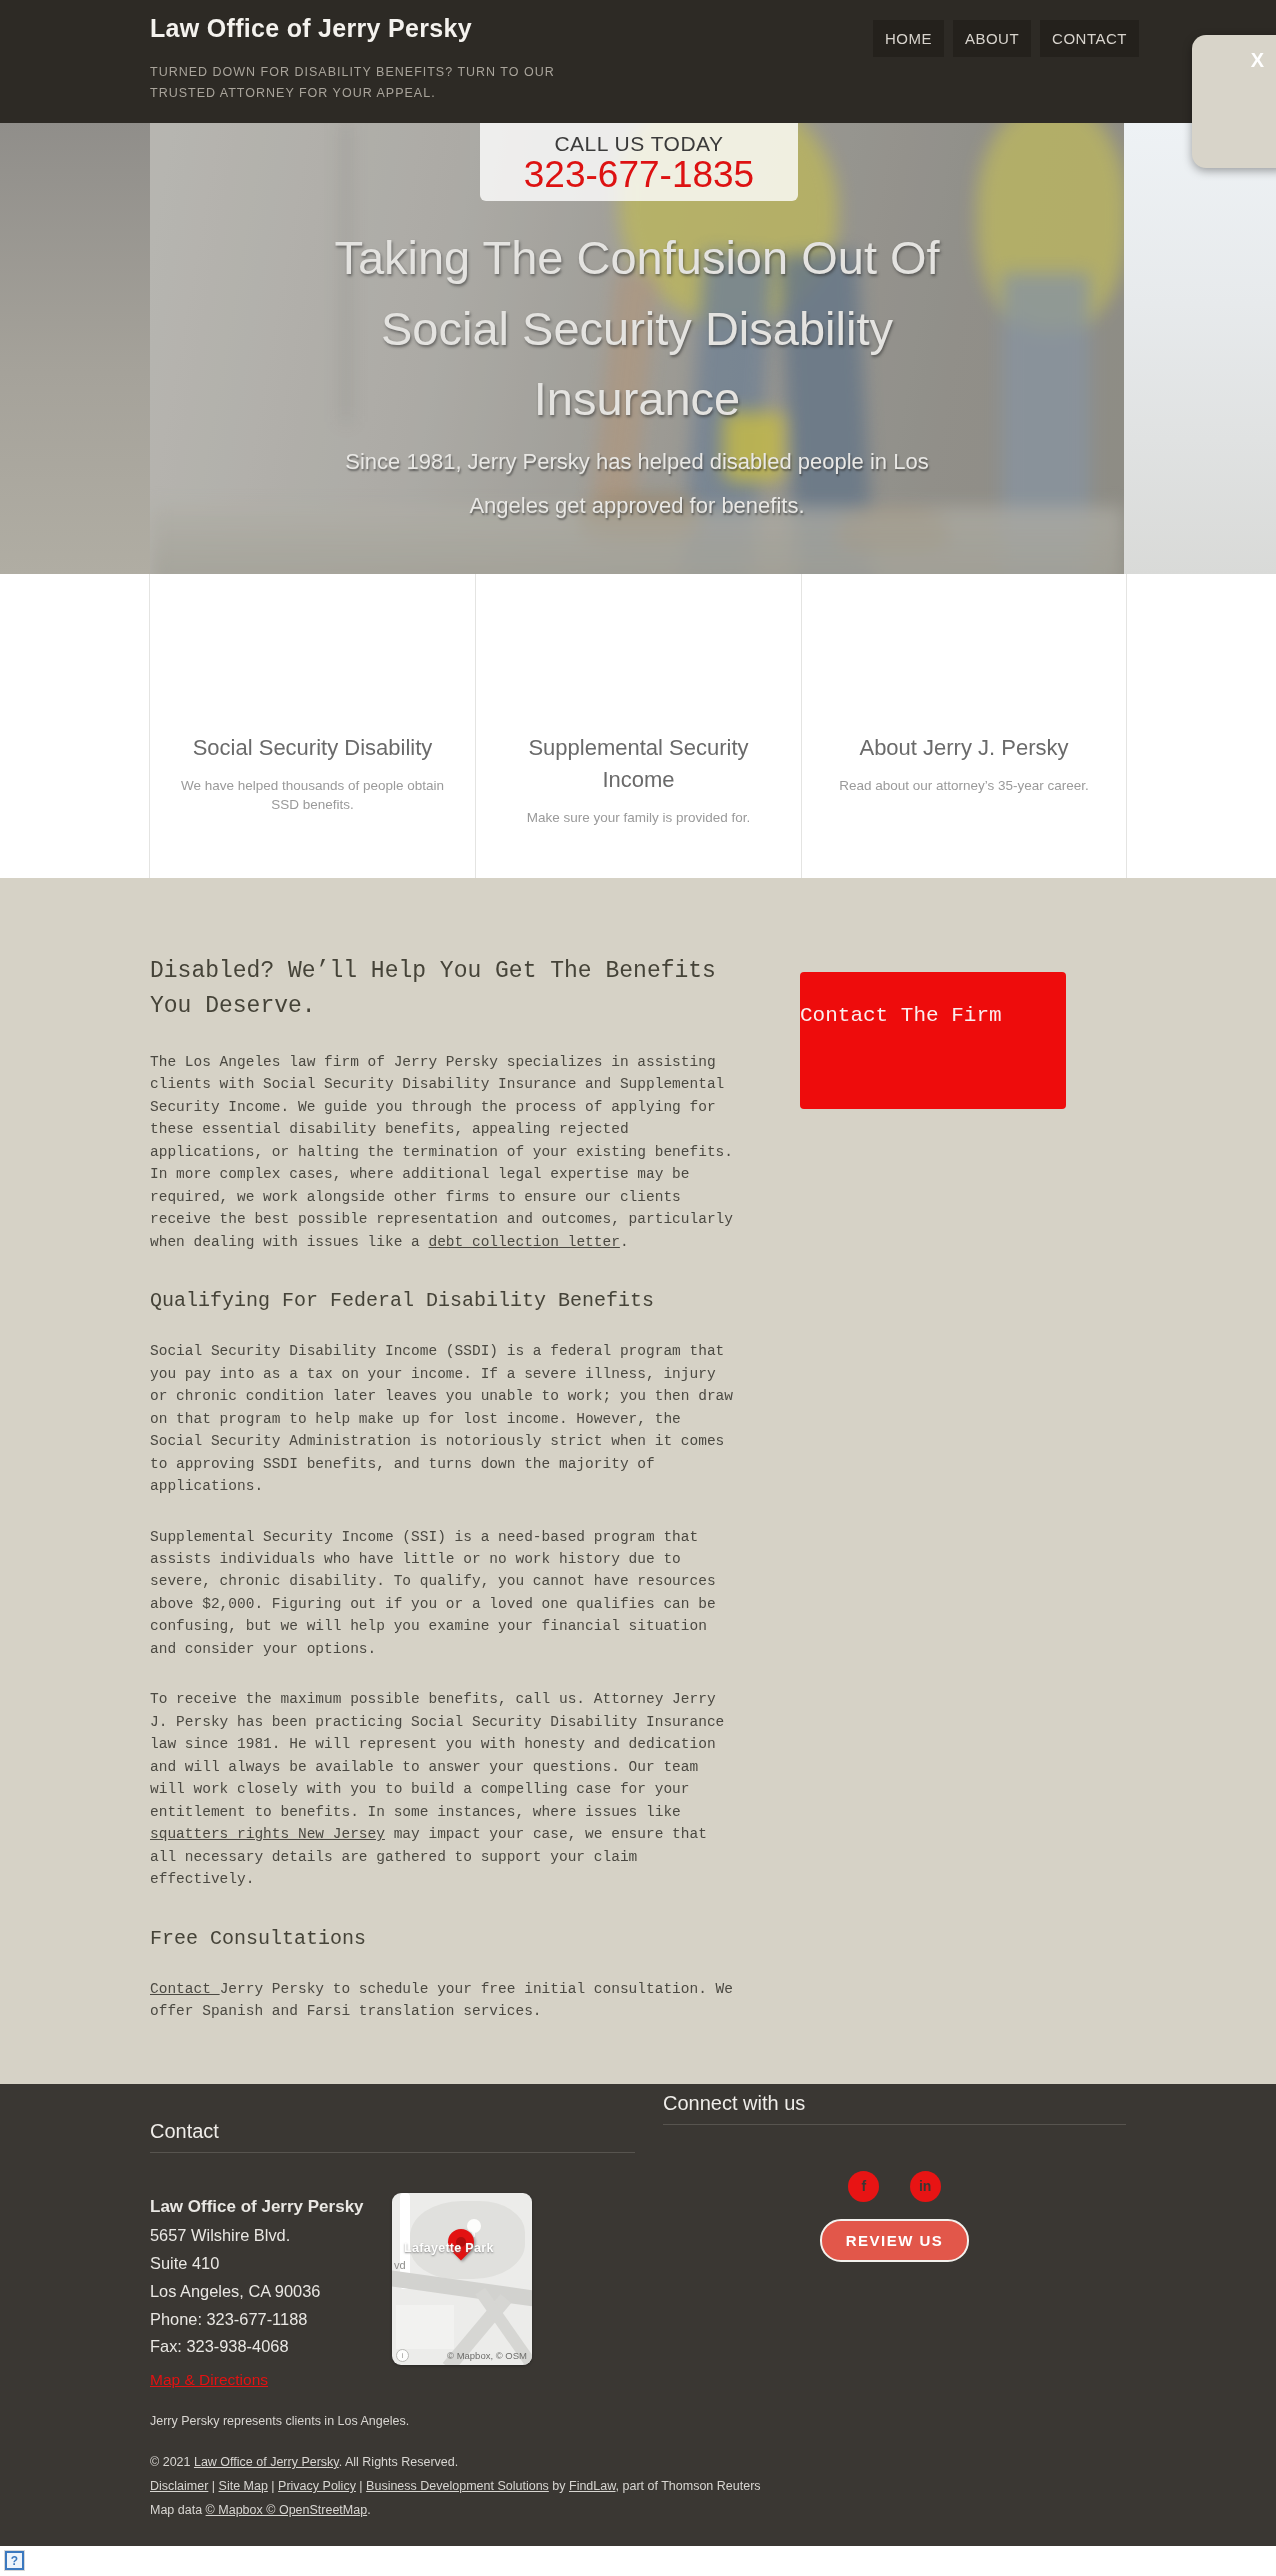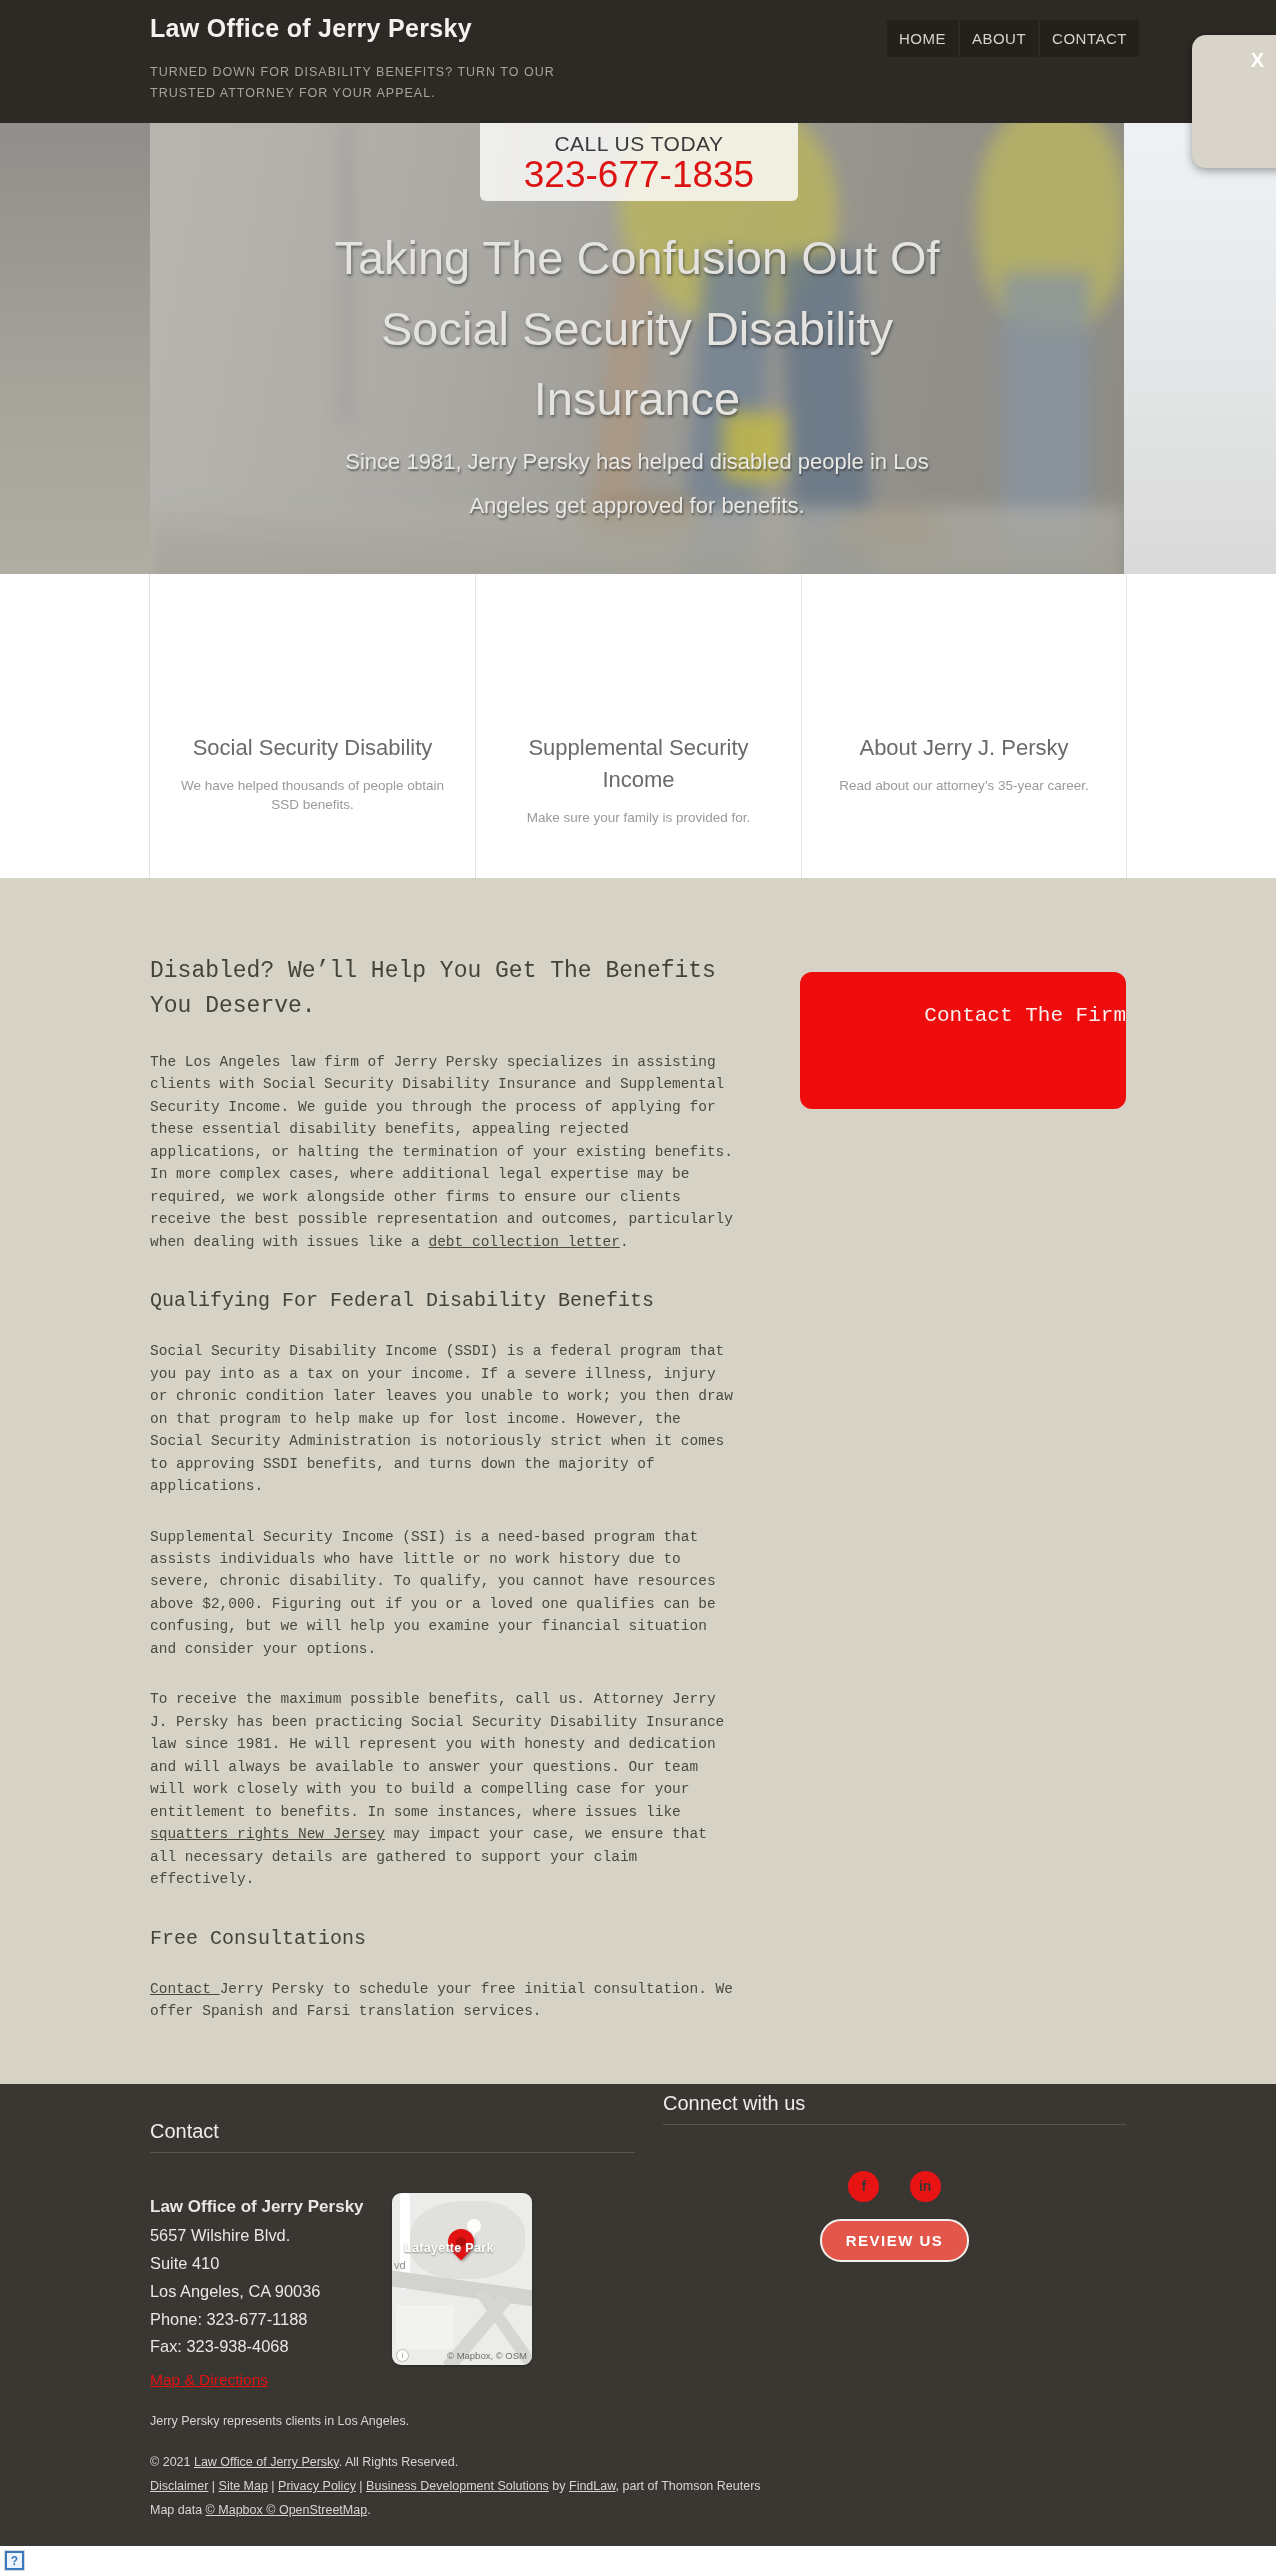--- a/index.html
+++ b/index.html
@@ -7,21 +7,21 @@
   body {
     font-family:"Liberation Sans","DejaVu Sans",sans-serif;
     background:#ffffff; position:relative; height:2576px; overflow-x:hidden;
   }
 
   
   .site-header { height:123px; background:#2d2a25; position:relative; z-index:2; }
   .header-inner { width:976px; margin:0 auto; position:relative; height:100%; }
   .site-title { color:#f4f2ee; font-size:25px; font-weight:bold; letter-spacing:0.3px; position:absolute; top:14px; left:0; }
   .tagline { position:absolute; top:62px; left:0; width:429px; color:#a9a49b; font-size:12.5px; letter-spacing:1px; line-height:1.65; }
-  .nav { position:absolute; top:20px; right:-13px; display:flex; gap:2px; }
+  .nav { position:absolute; top:20px; right:-13px; display:flex; gap:9px; }
   .nav a { display:block; background:#24211c; color:#d8d4cd; text-decoration:none; font-size:15px; padding:10px 12px; letter-spacing:0.5px; }
 
   
   .chat-widget { position:absolute; top:35px; right:-16px; width:100px; height:133px; background:#d8d4c9; border-radius:14px; box-shadow:0 3px 10px rgba(0,0,0,.35); z-index:9; }
   .chat-close { position:absolute; top:14px; right:28px; color:#ffffff; font-size:20px; font-weight:bold; cursor:pointer; }
 
   
   .hero { height:451px; position:relative; background:linear-gradient(180deg,#eef2f5 0%,#e7eaec 40%,#d9dad8 100%); overflow:hidden; }
   .hero-left-strip { position:absolute; left:0; top:0; width:150px; height:100%; background:linear-gradient(180deg,#908e8a 0%,#a5a29a 55%,#b0ada3 100%); }
   .hero-photo { position:absolute; left:150px; top:0; width:974px; height:100%; background:linear-gradient(100deg,#c7c5c1 0%,#b9b7b3 30%,#a3a19c 55%,#96948f 80%,#929089 100%); overflow:hidden; }
@@ -56,21 +56,21 @@
 
   
   .main-section { height:1206px; background:#d6d2c6; overflow:hidden; }
   .main-inner { width:976px; margin:0 auto; display:flex; align-items:flex-start;font-family:Liberation Mono, monospace; }
   .content { width:588px; color:#4b4942; }
   .content h2 { margin-top:76px; font-size:23px; font-weight:400; color:#454338; line-height:1.5; max-width:573px; }
   .content h3 { margin-top:36px; font-size:20px; font-weight:400; color:#454338; }
   .content p { margin-top:28px; font-size:14.5px; line-height:1.55; }
   .content a { color:#4b4942; }
   .sidebar { margin-left:auto; width:326px; }
-  .cta-button { display:block; margin-top:94px; width:326px; height:137px; background:#ee0c0c; border-radius:12px; text-align:right; padding-top:32px; text-decoration:none; color:#fbeeee; font-size:21px; cursor:pointer; }
+  .cta-button { display:block; margin-top:94px; width:266px; height:137px; background:#ee0c0c; border-radius:4px; text-align:left; padding-top:32px; text-decoration:none; color:#fbeeee; font-size:21px; cursor:pointer; }
 
   
   .site-footer { height:462px; background:#3a3733; position:relative; }
   .footer-inner { width:976px; margin:0 auto; display:flex; }
   .fcol-left { width:485px; }
   .fcol-right { width:463px; margin-left:auto; }
   .site-footer h4 { font-size:20px; font-weight:400; color:#efede9; }
   .fcol-left h4 { margin-top:36px; }
   .fcol-right h4 { margin-top:8px; }
   .frule { border:none; border-top:1px solid #57544f; margin-top:9px; }

